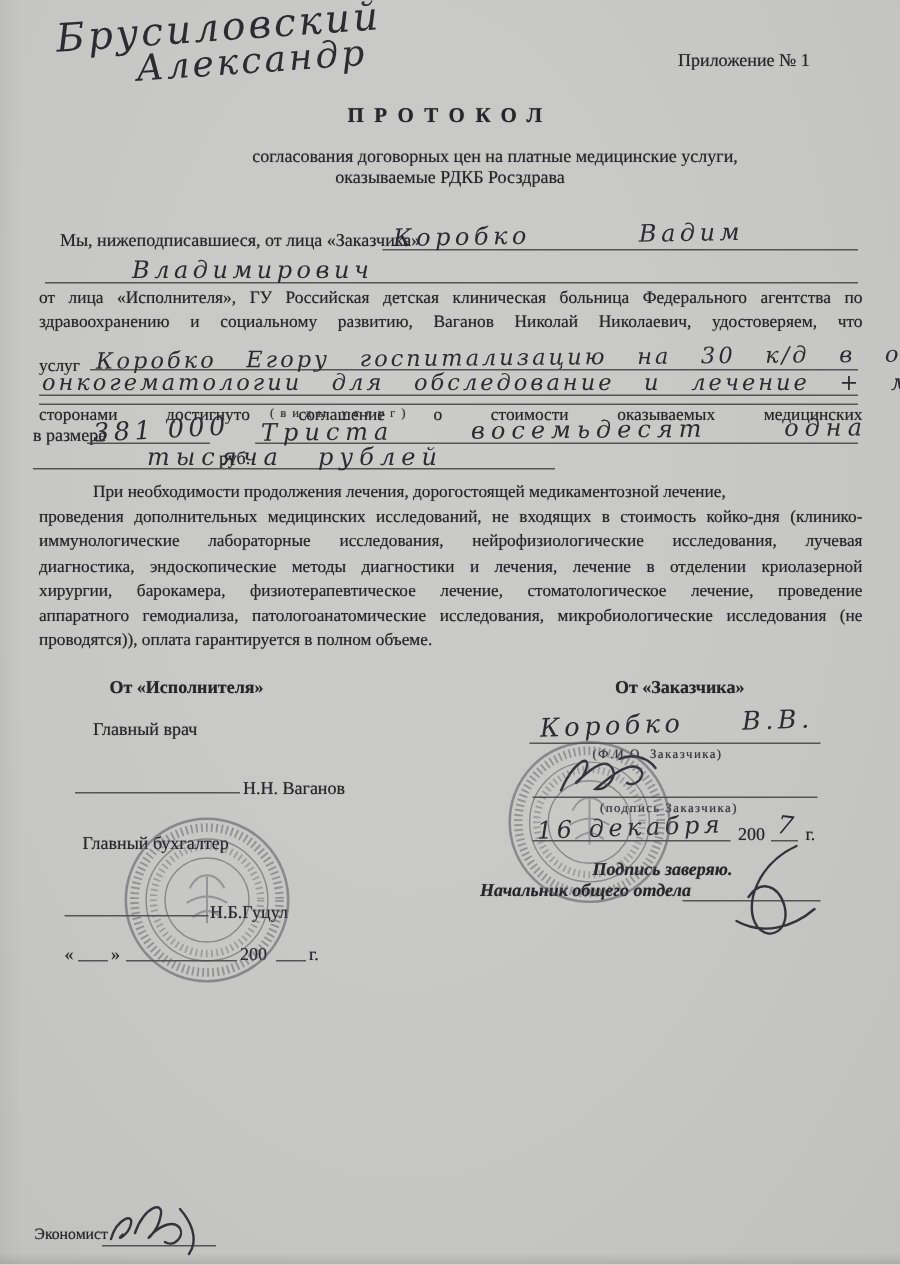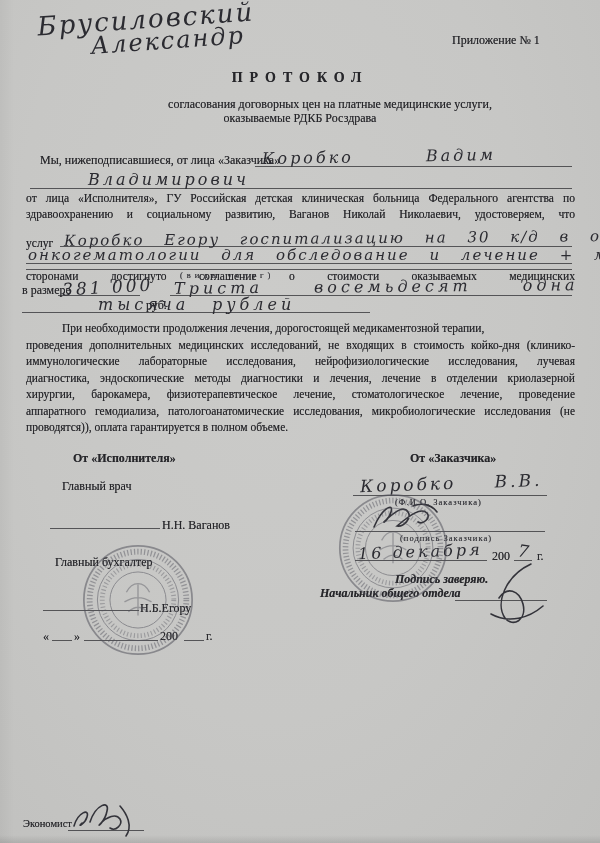--- a/index.html
+++ b/index.html
@@ -62,38 +62,38 @@
   <div class="abs t" style="left:22px; top:283px; font-size:12px;">в размере</div>
   <div class="abs u" style="left:58px; top:295px; width:82px;"></div>
   <div class="abs hw" style="left:62px; top:277px; font-size:17px; letter-spacing:3px; transform:rotate(-3deg);">381 000</div>
   <div class="abs t" style="left:146px; top:298px; font-size:12px;">руб.</div>
   <div class="abs u" style="left:170px; top:295px; width:402px;"></div>
   <div class="abs hw" style="left:174px; top:277px; font-size:16px; letter-spacing:4px; word-spacing:42px; transform:rotate(-0.5deg);">Триста восемьдесят одна</div>
   <div class="abs u" style="left:22px; top:312px; width:348px;"></div>
   <div class="abs hw" style="left:98px; top:295px; font-size:16px; letter-spacing:4px;">тысяча</div>
   <div class="abs hw" style="left:212px; top:295px; font-size:16px; letter-spacing:4px;">рублей</div>
 
-  <div class="abs t" style="left:62px; top:322px; width:513px; font-size:11.5px;">При необходимости продолжения лечения, дорогостоящей медикаментозной терапии,</div>
+  <div class="abs t" style="left:62px; top:322px; width:513px; font-size:11.5px;">При необходимости продолжения лечения, дорогостоящей медикаментозной лечение,</div>
   <div class="abs t just" style="left:26px; top:338.5px; width:549px; font-size:11.5px;">проведения дополнительных медицинских исследований, не входящих в стоимость койко-дня (клинико-</div>
   <div class="abs t just" style="left:26px; top:355px; width:549px; font-size:11.5px;">иммунологические лабораторные исследования, нейрофизиологические исследования, лучевая</div>
   <div class="abs t just" style="left:26px; top:371.5px; width:549px; font-size:11.5px;">диагностика, эндоскопические методы диагностики и лечения, лечение в отделении криолазерной</div>
   <div class="abs t just" style="left:26px; top:388px; width:549px; font-size:11.5px;">хирургии, барокамера, физиотерапевтическое лечение, стоматологическое лечение, проведение</div>
   <div class="abs t just" style="left:26px; top:404.5px; width:549px; font-size:11.5px;">аппаратного гемодиализа, патологоанатомические исследования, микробиологические исследования (не</div>
   <div class="abs t" style="left:26px; top:421px; width:549px; font-size:11.5px;">проводятся)), оплата гарантируется в полном объеме.</div>
 
   <div class="abs t bold" style="left:73px; top:451px; font-size:12px;">От  «Исполнителя»</div>
   <div class="abs t bold" style="left:410px; top:451px; font-size:12px;">От  «Заказчика»</div>
 
   <div class="abs t" style="left:62px; top:479px; font-size:12px;">Главный врач</div>
   <div class="abs u" style="left:50px; top:528px; width:110px;"></div>
   <div class="abs t" style="left:162px; top:518px; font-size:12px;">Н.Н. Ваганов</div>
 
   <div class="abs t" style="left:55px; top:555px; font-size:12px;">Главный бухгалтер</div>
   <div class="abs u" style="left:43px; top:610px; width:96px;"></div>
-  <div class="abs t" style="left:140px; top:601px; font-size:12px;">Н.Б.Егору</div>
+  <div class="abs t" style="left:140px; top:601px; font-size:12px;">Н.Б.Гуцул</div>
 
   <div class="abs t" style="left:43px; top:629px; font-size:12px;">«</div>
   <div class="abs u" style="left:52px; top:640px; width:20px;"></div>
   <div class="abs t" style="left:74px; top:629px; font-size:12px;">»</div>
   <div class="abs u" style="left:84px; top:640px; width:74px;"></div>
   <div class="abs t" style="left:160px; top:629px; font-size:12px;">200</div>
   <div class="abs u" style="left:184px; top:640px; width:20px;"></div>
   <div class="abs t" style="left:206px; top:629px; font-size:12px;">г.</div>
 
   <div class="abs u" style="left:353px; top:495px; width:194px;"></div>

